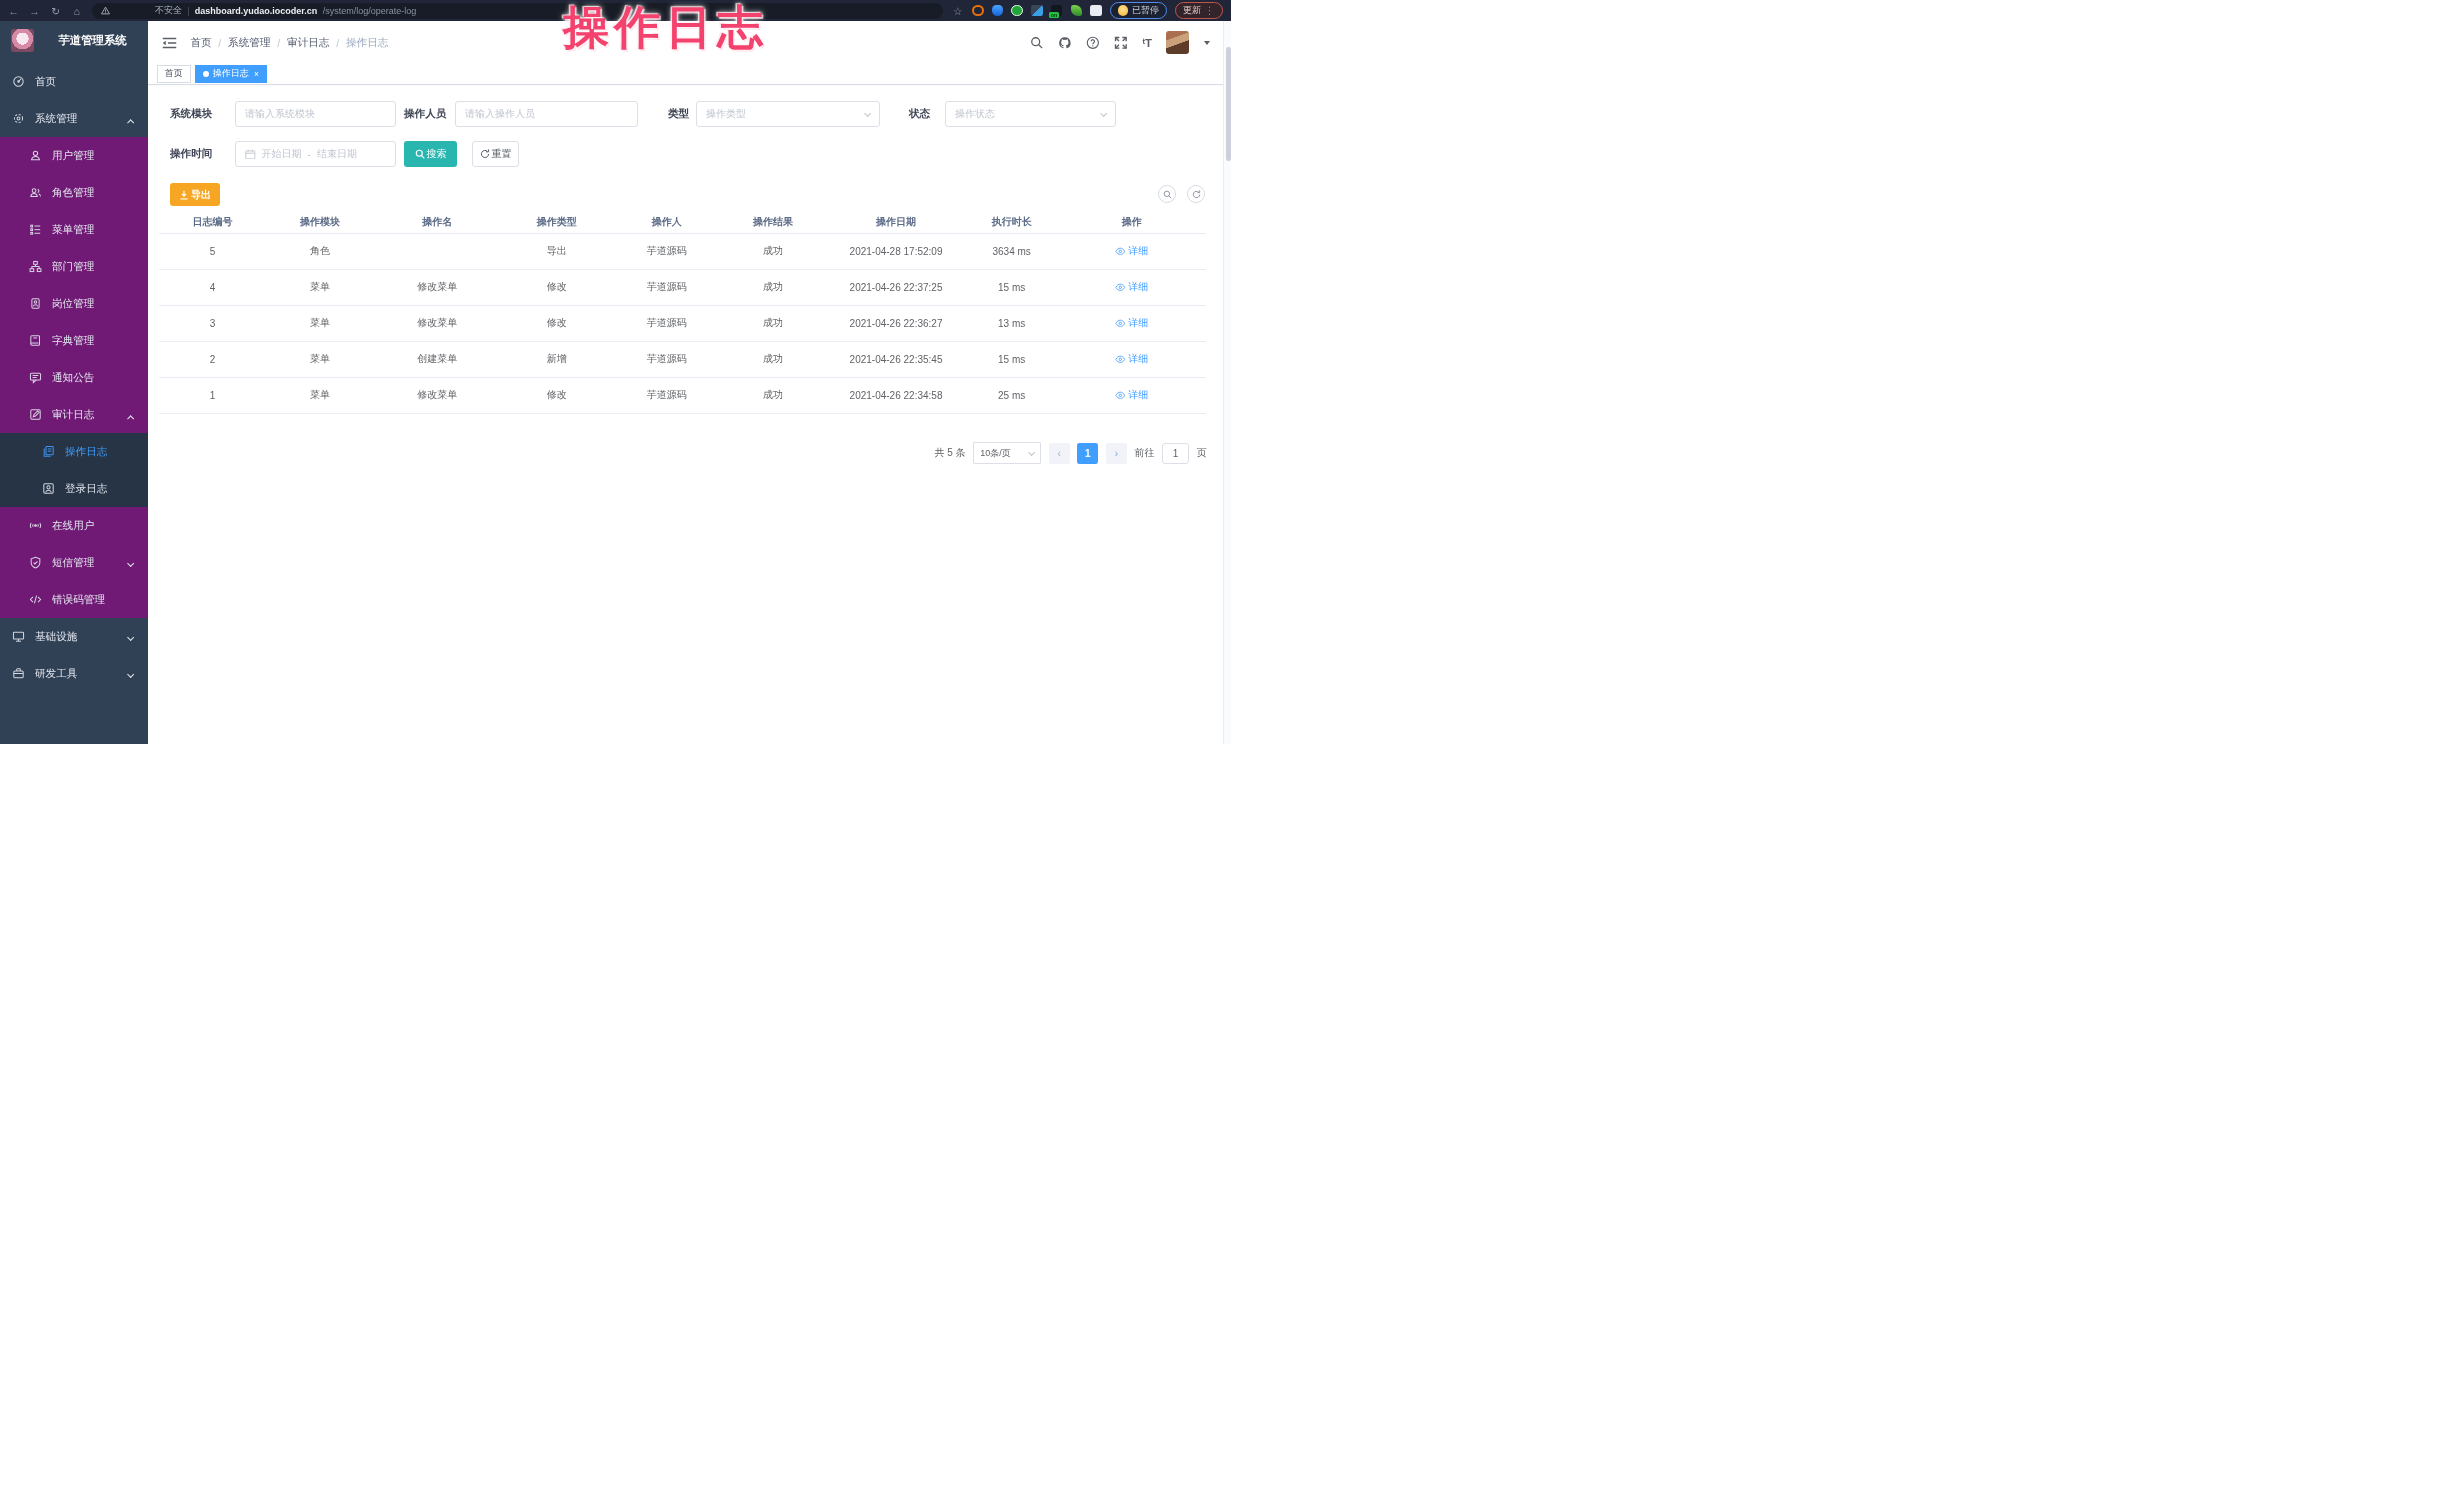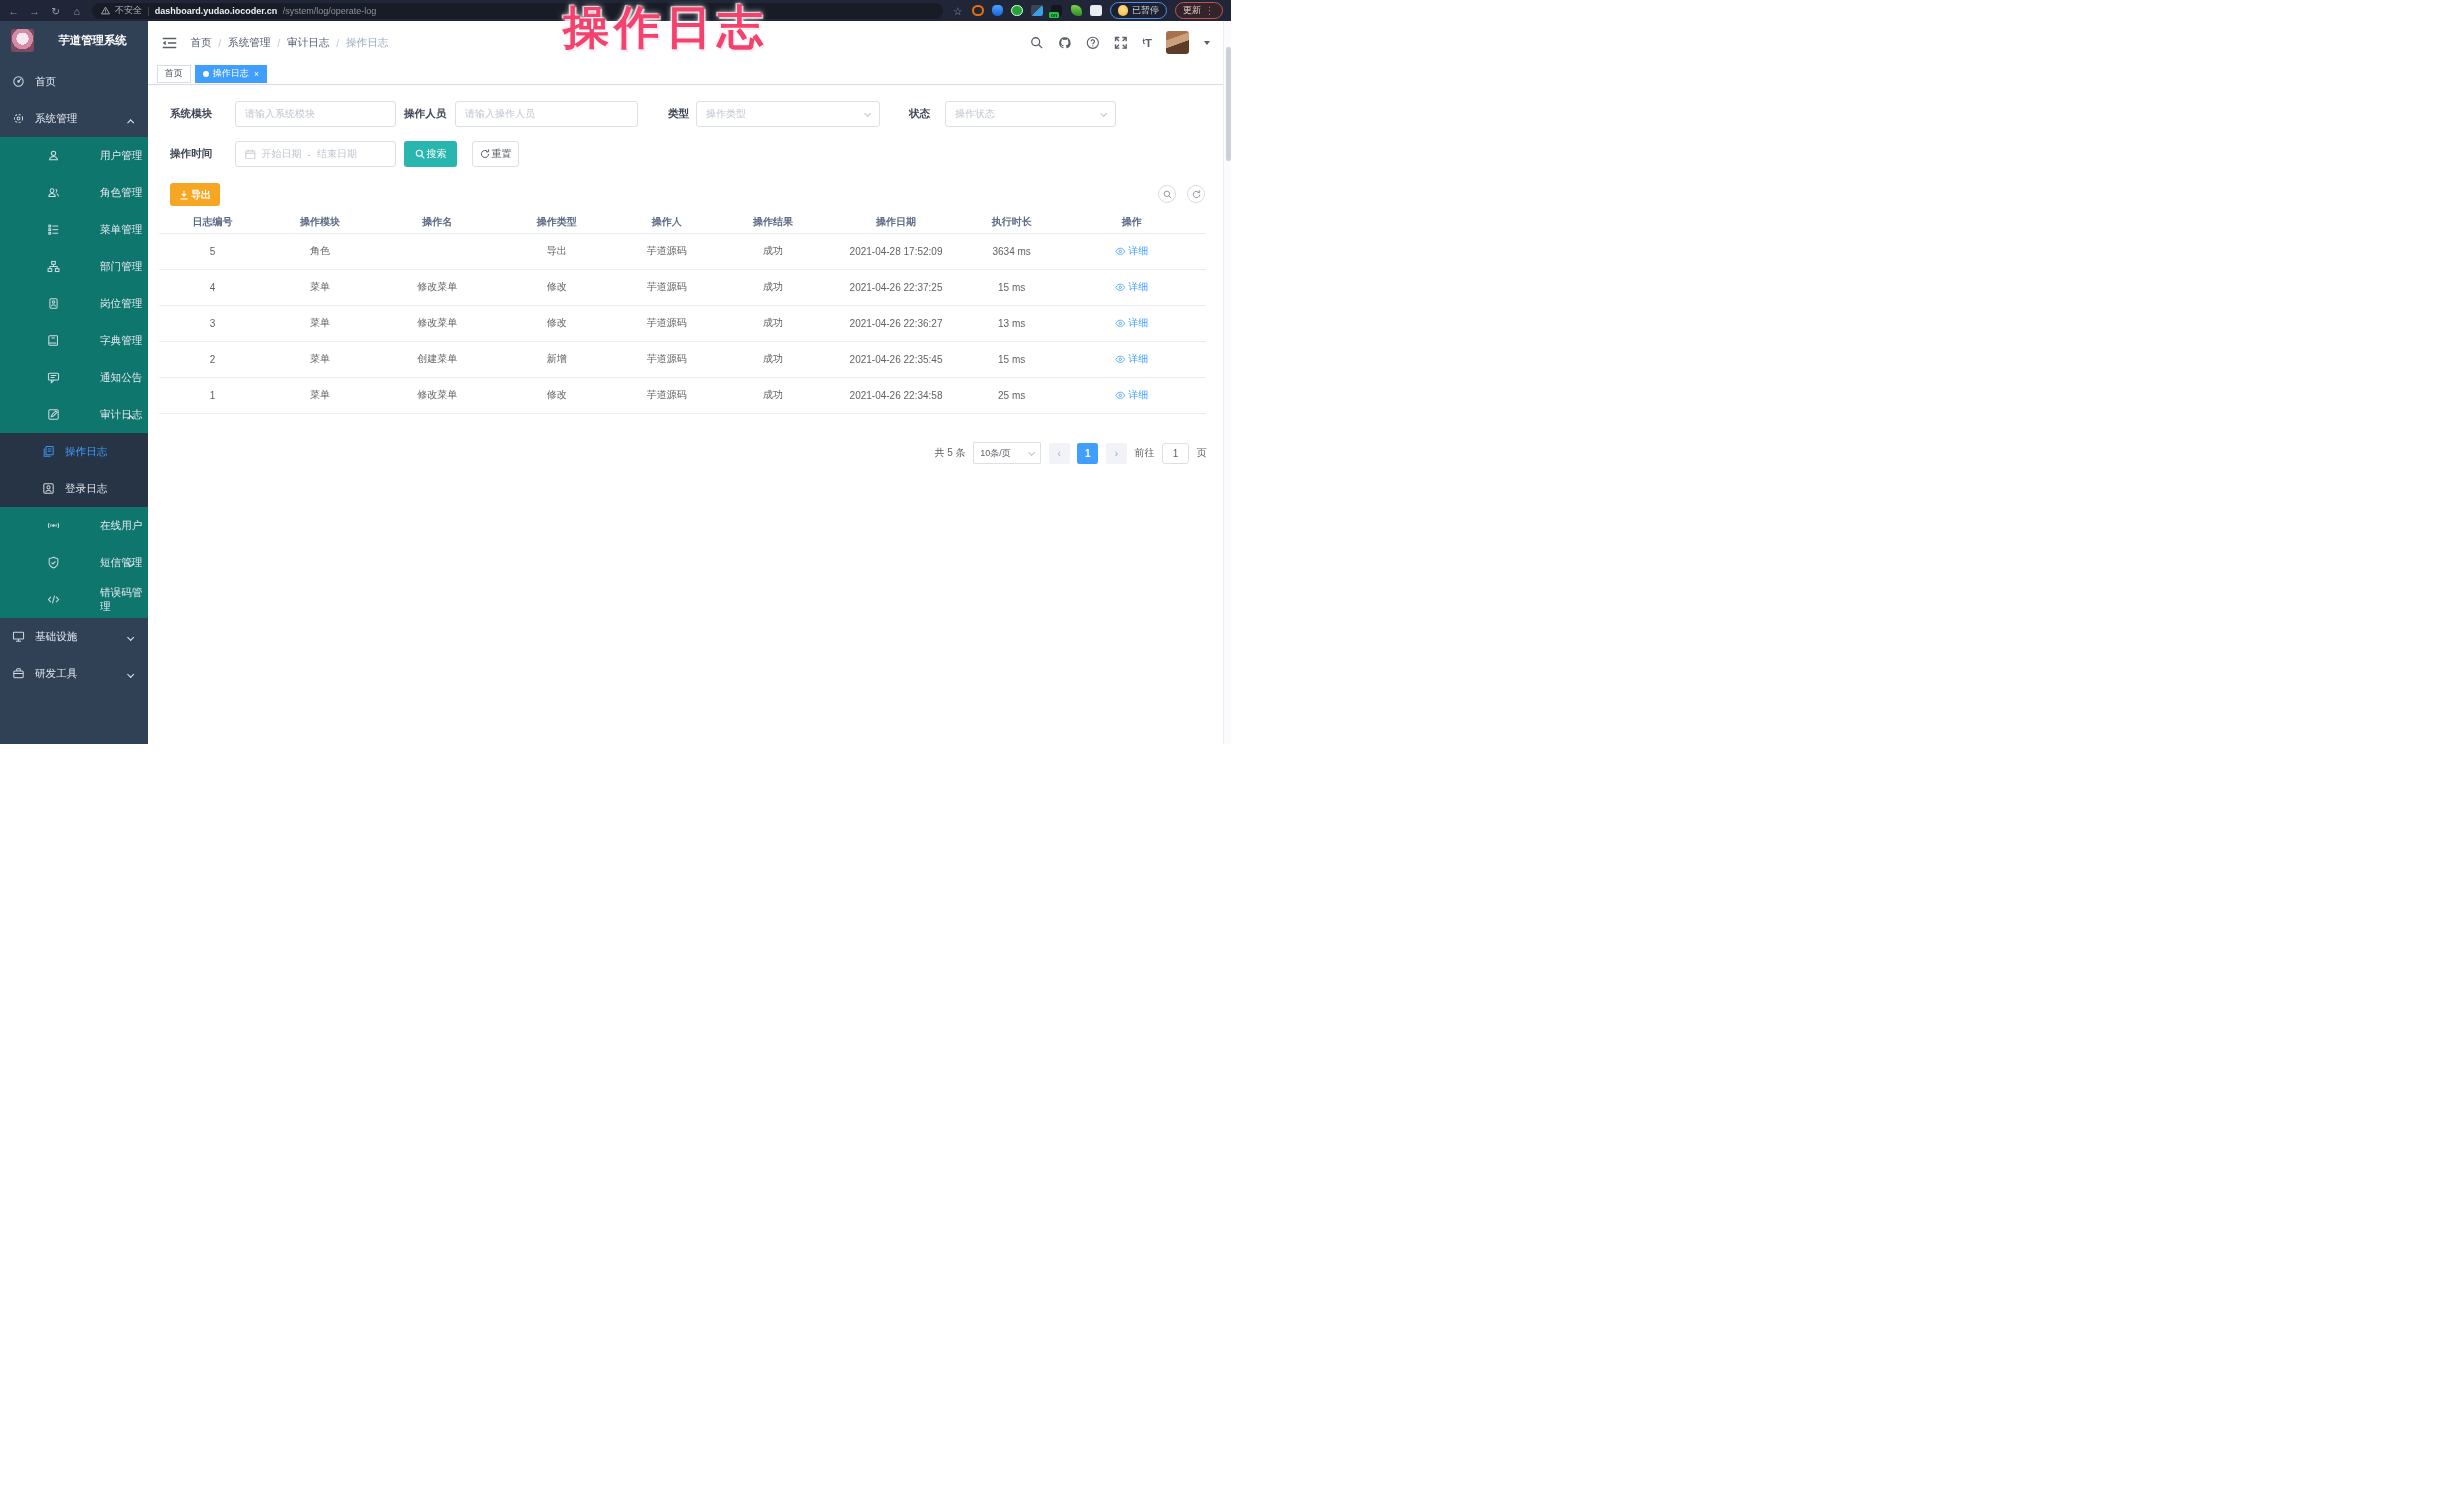--- a/index.html
+++ b/index.html
@@ -6,21 +6,21 @@
   html,body{width:1231px;height:744px;overflow:hidden;background:#fff;
     font-family:"Liberation Sans","DejaVu Sans",sans-serif;}
   body{position:relative;}
 
   
   .browser-bar{position:absolute;left:0;top:0;width:100%;height:21px;background:#202637;
     display:flex;align-items:center;padding:0 7.6px;gap:9px;color:#aeb6c2;z-index:5;}
   .nav-ic{font-size:10.6px;color:#8f97a6;width:12px;text-align:center;}
   .url-pill{flex:1;height:16px;background:#171c26;border-radius:8.3px;display:flex;align-items:center;
     padding:0 9px;gap:5.3px;font-size:9px;min-width:0;}
-  .url-sec{color:#aeb6c2;}
+  .url-sec{color:#aeb6c2;margin-left:40px;}
   .url-div{color:#4b5263;}
   .url-host{color:#eceef2;font-weight:bold;}
   .url-path{color:#8b93a3;white-space:nowrap;overflow:hidden;}
   .ext-cluster{display:flex;align-items:center;gap:8.3px;}
   .ext{width:11.4px;height:11.4px;border-radius:50%;position:relative;flex:none;}
   .ext.sq{border-radius:2.3px;}
   .ext .mini-badge{position:absolute;left:-1.5px;bottom:-2.3px;background:#23c343;color:#04310e;
     font-size:5.3px;line-height:6px;padding:0 1.5px;border-radius:1.5px;font-weight:bold;}
   .pill{display:flex;align-items:center;gap:3.8px;border-radius:9px;padding:0.8px 6.8px;font-size:9px;flex:none;}
   .pill.paused{border:1.5px solid #4f8df0;color:#cdd3de;background:#1b2130;}
@@ -32,21 +32,21 @@
   .sidebar{position:absolute;left:0;top:21px;bottom:0;width:148px;background:#304156;color:#e4e8f0;z-index:2;}
   .logo-row{height:39px;display:flex;align-items:center;gap:24px;padding-left:11.4px;}
   .logo-img{width:23px;height:23px;border-radius:3px;flex:none;
     background:radial-gradient(circle at 50% 42%,#f7e9ef 0 34%,#d78aa6 35% 60%,#7c4a62 61%);}
   .logo-title{font-size:11.4px;font-weight:bold;color:#fff;}
   .menu{position:absolute;top:42px;left:0;right:0;bottom:0;}
   .menu-item{height:37px;display:flex;align-items:center;font-size:10.6px;cursor:pointer;position:relative;color:#e4e8f0;}
   .menu-item .mi-icon{width:13px;height:13px;margin-right:10px;flex:none;opacity:.9;display:inline-flex;}
   .menu-item .mi-icon svg{width:100%;height:100%;}
   .menu-item.lvl0{padding-left:12px;}
-  .menu-item.lvl1{padding-left:47px;background:#0f766e;gap:30px;}
+  .menu-item.lvl1{padding-left:29px;background:#701a75;}
   .menu-item.lvl2{padding-left:42px;background:#263445;}
   .menu-item.active{color:#409eff;}
   .mi-arrow{position:absolute;right:15px;top:50%;margin-top:-3px;}
   .chev{width:5.3px;height:5.3px;border-right:1.2px solid currentColor;border-bottom:1.2px solid currentColor;display:inline-block;}
   .chev.up{transform:rotate(-135deg);margin-top:1.5px;}
   .chev.down{transform:rotate(45deg);margin-top:-1.5px;}
 
   
   .content{position:absolute;left:148px;top:21px;right:7.6px;bottom:0;background:#fff;}
   .app-header{height:43px;display:flex;align-items:center;padding:0 13.7px;background:#fff;}

